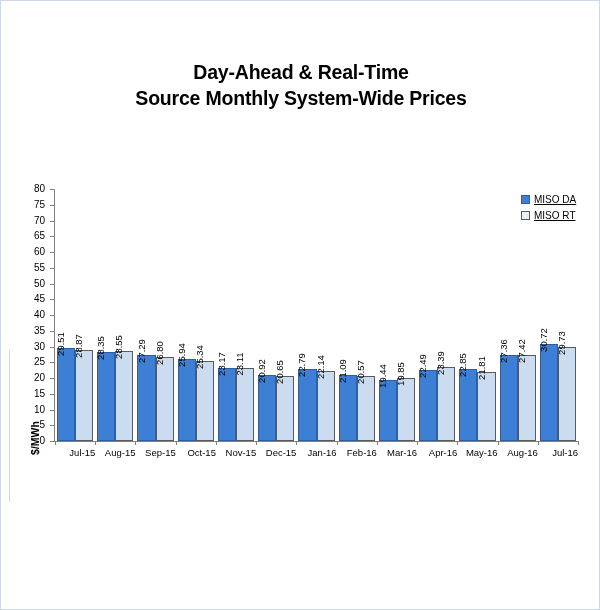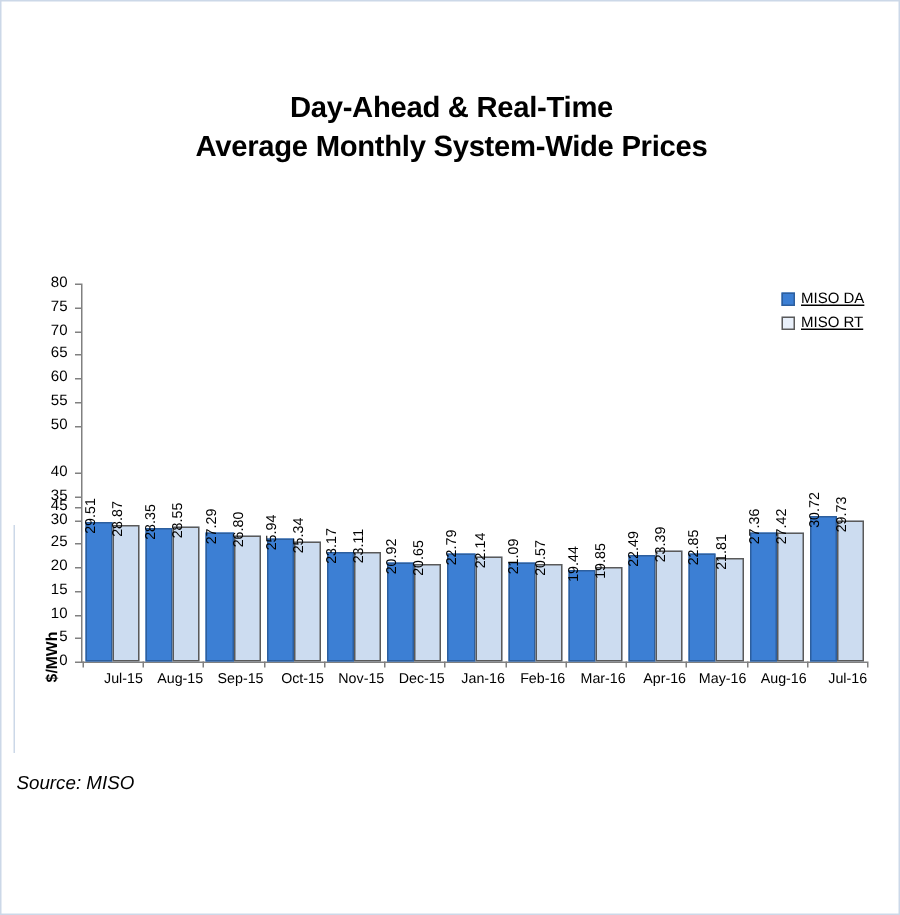--- a/index.html
+++ b/index.html
@@ -204,21 +204,21 @@
     line-height: 18px;
   }
 </style>
 </head>
 <body>
 
 <div id="page">
 
   <div id="title-block">
     <div class="title-line">Day-Ahead &amp; Real-Time</div>
-    <div class="title-line">Average Monthly System-Wide Prices</div>
+    <div class="title-line">Source Monthly System-Wide Prices</div>
   </div>
 
   <div id="chart-area">
 
     <div id="ylabel">$/MWh</div>
 
     <div id="yticks">
         <div class="ytick-row" style="top: 38px;">
           <span class="ytick-label">80</span>
           <span class="ytick-mark"></span>
@@ -240,21 +240,21 @@
           <span class="ytick-mark"></span>
         </div>
         <div class="ytick-row" style="top: 116.75px;">
           <span class="ytick-label">55</span>
           <span class="ytick-mark"></span>
         </div>
         <div class="ytick-row" style="top: 132.5px;">
           <span class="ytick-label">50</span>
           <span class="ytick-mark"></span>
         </div>
-        <div class="ytick-row" style="top: 148.25px; margin-top: 39px;">
+        <div class="ytick-row" style="top: 148.25px;">
           <span class="ytick-label">45</span>
           <span class="ytick-mark"></span>
         </div>
         <div class="ytick-row" style="top: 164px;">
           <span class="ytick-label">40</span>
           <span class="ytick-mark"></span>
         </div>
         <div class="ytick-row" style="top: 179.75px;">
           <span class="ytick-label">35</span>
           <span class="ytick-mark"></span>
@@ -437,16 +437,15 @@
         <span class="legend-swatch rt"></span>
         <span class="legend-text">MISO RT</span>
       </div>
     </div>
 
   </div>
 
   <div id="divider"></div>
 
   <div id="note-block">
-    <div id="source-text">Source: MISO</div>
   </div>
 
 </div>
 
 </body></html>

